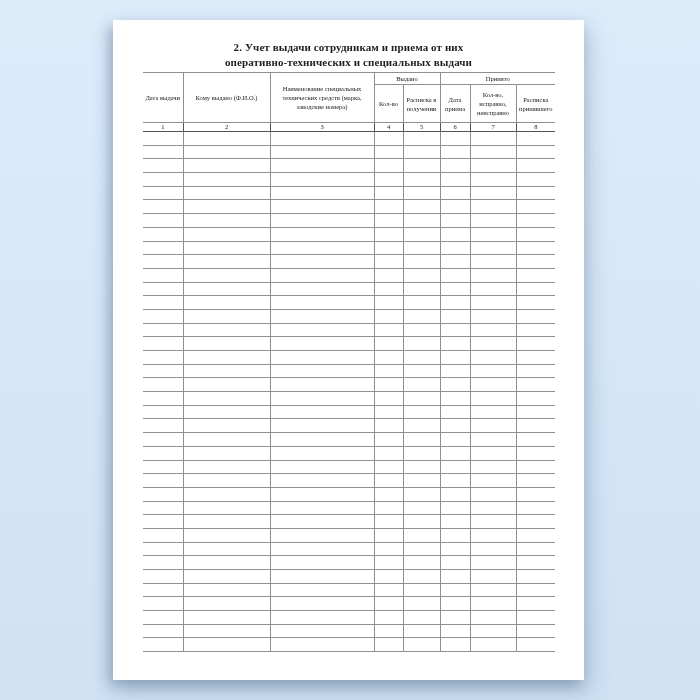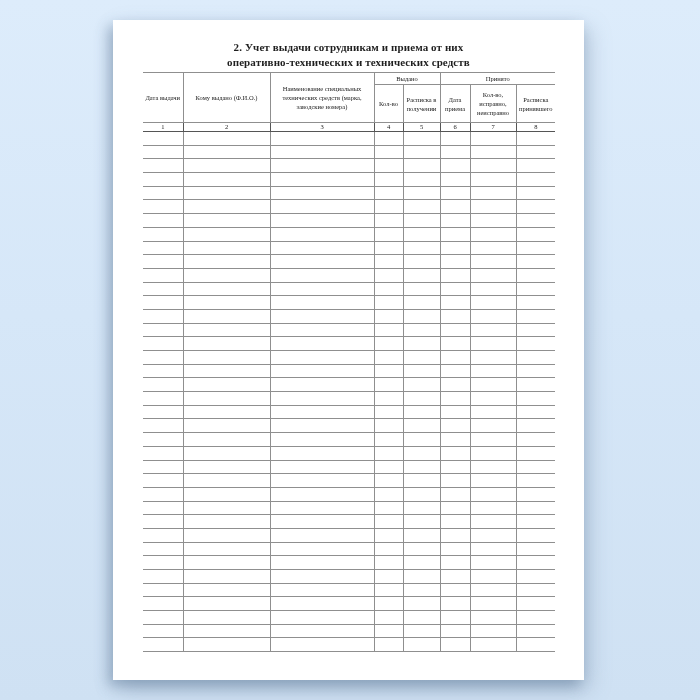--- a/index.html
+++ b/index.html
@@ -68,21 +68,21 @@
   }
 </style>
 </head>
 <body>
 
 <div class="backdrop">
   <div class="page">
 
     <div class="doc-title">
       <div>2. Учет выдачи сотрудникам и приема от них</div>
-      <div>оперативно-технических и технических средств</div>
+      <div>оперативно-технических и специальных выдачи</div>
     </div>
 
     <table class="register">
       <colgroup>
         <col style="width:40px">
           <col style="width:87px">
           <col style="width:104px">
         <col style="width:29px">
           <col style="width:37px">
           <col style="width:30px">

